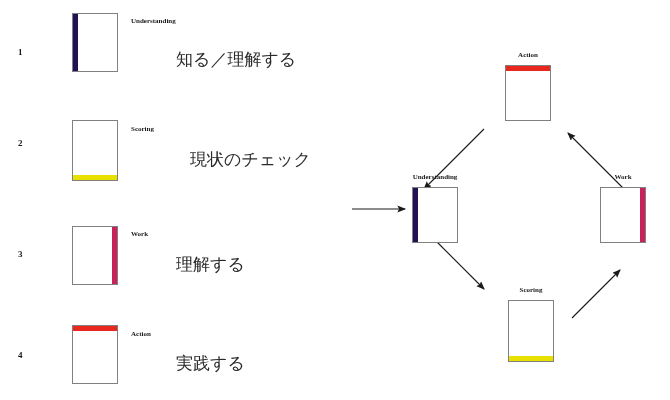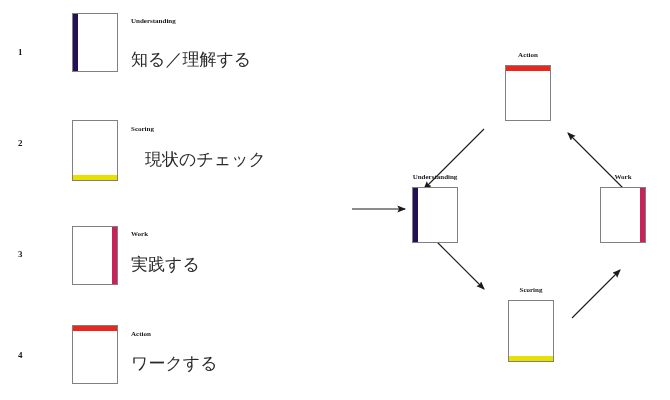--- a/index.html
+++ b/index.html
@@ -47,20 +47,21 @@
     white-space: nowrap;
     line-height: 1;
   }
   .list-jp {
     position: absolute;
     font-size: 17px;
     color: #2a2a2a;
     white-space: nowrap;
     line-height: 1;
     font-family: Liberation Sans, sans-serif;
+    margin-left: 45px;
   }
 
   
   .cycle-eng {
     position: absolute;
     font-size: 7px;
     font-weight: bold;
     color: #1a1a1a;
     white-space: nowrap;
     text-align: center;
@@ -92,28 +93,28 @@
     <div class="bar bar-bottom" style="background:#e8e000;"></div>
   </div>
   <div class="list-eng" style="left:131px; top:126px;">Scoring</div>
   <div class="list-jp" style="left:145px; top:151px;">現状のチェック</div>
 
   <div class="list-index" style="left:18px; top:250px;">3</div>
   <div class="card" style="left:72px; top:226px; width:46px; height:59px;">
     <div class="bar bar-right" style="background:#c9215c;"></div>
   </div>
   <div class="list-eng" style="left:131px; top:231px;">Work</div>
-  <div class="list-jp" style="left:131px; top:256px;">実践する</div>
+  <div class="list-jp" style="left:131px; top:256px;">理解する</div>
 
   <div class="list-index" style="left:18px; top:351px;">4</div>
   <div class="card" style="left:72px; top:325px; width:46px; height:59px;">
     <div class="bar bar-top" style="background:#e8281e;"></div>
   </div>
   <div class="list-eng" style="left:131px; top:331px;">Action</div>
-  <div class="list-jp" style="left:131px; top:355px;">ワークする</div>
+  <div class="list-jp" style="left:131px; top:355px;">実践する</div>
 
 </div>
 
 <div>
 
   <svg id="cycle-arrows" viewBox="0 0 670 400">
     <defs>
       <marker id="ah" markerWidth="9" markerHeight="9" refX="7" refY="3.2" orient="auto" markerUnits="strokeWidth">
         <path d="M0,0 L8,3.2 L0,6.4 L1.6,3.2 z" fill="#1a1a1a"></path>
       </marker>

